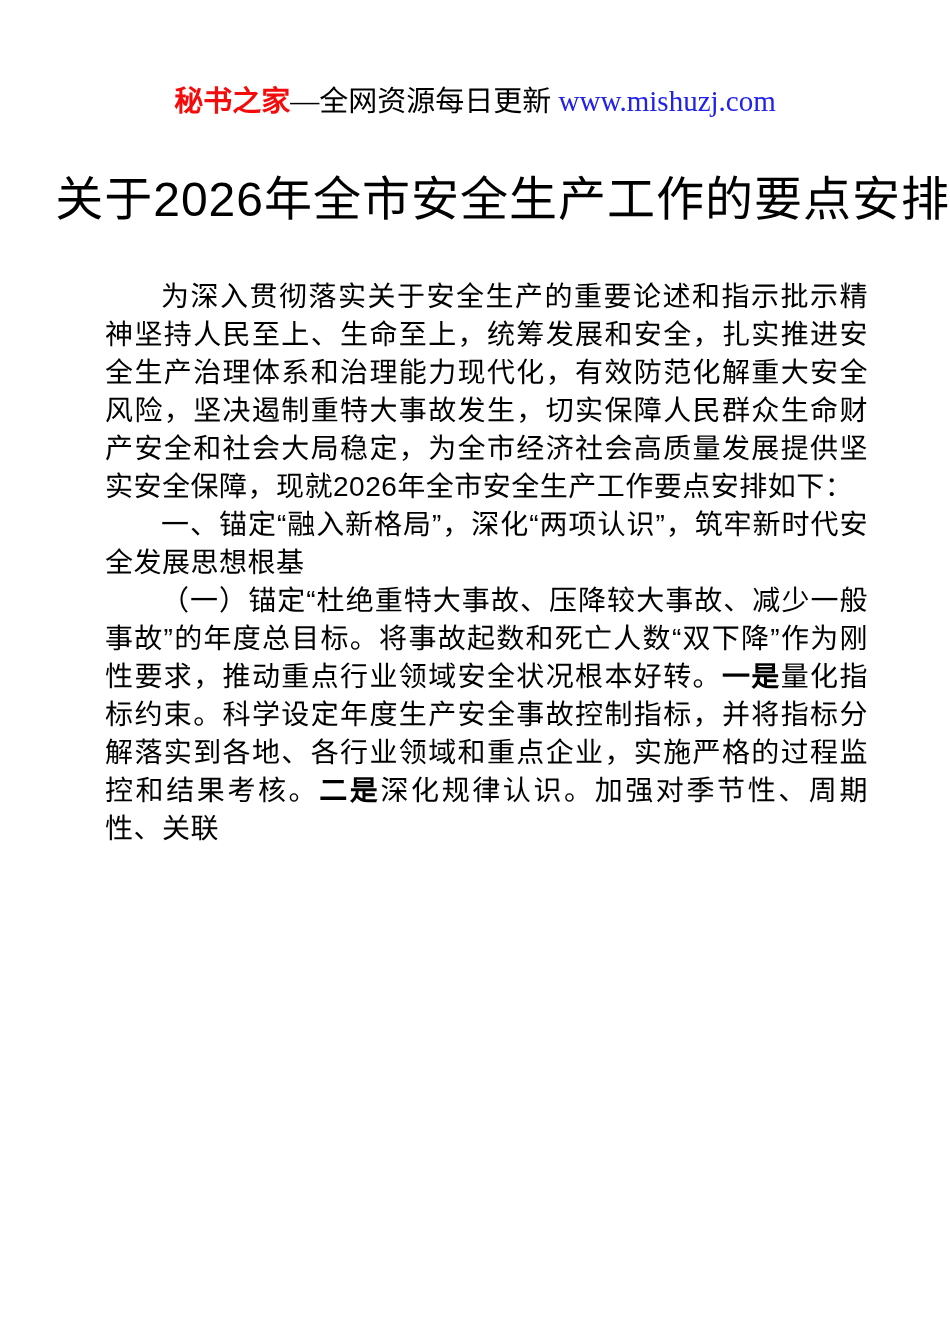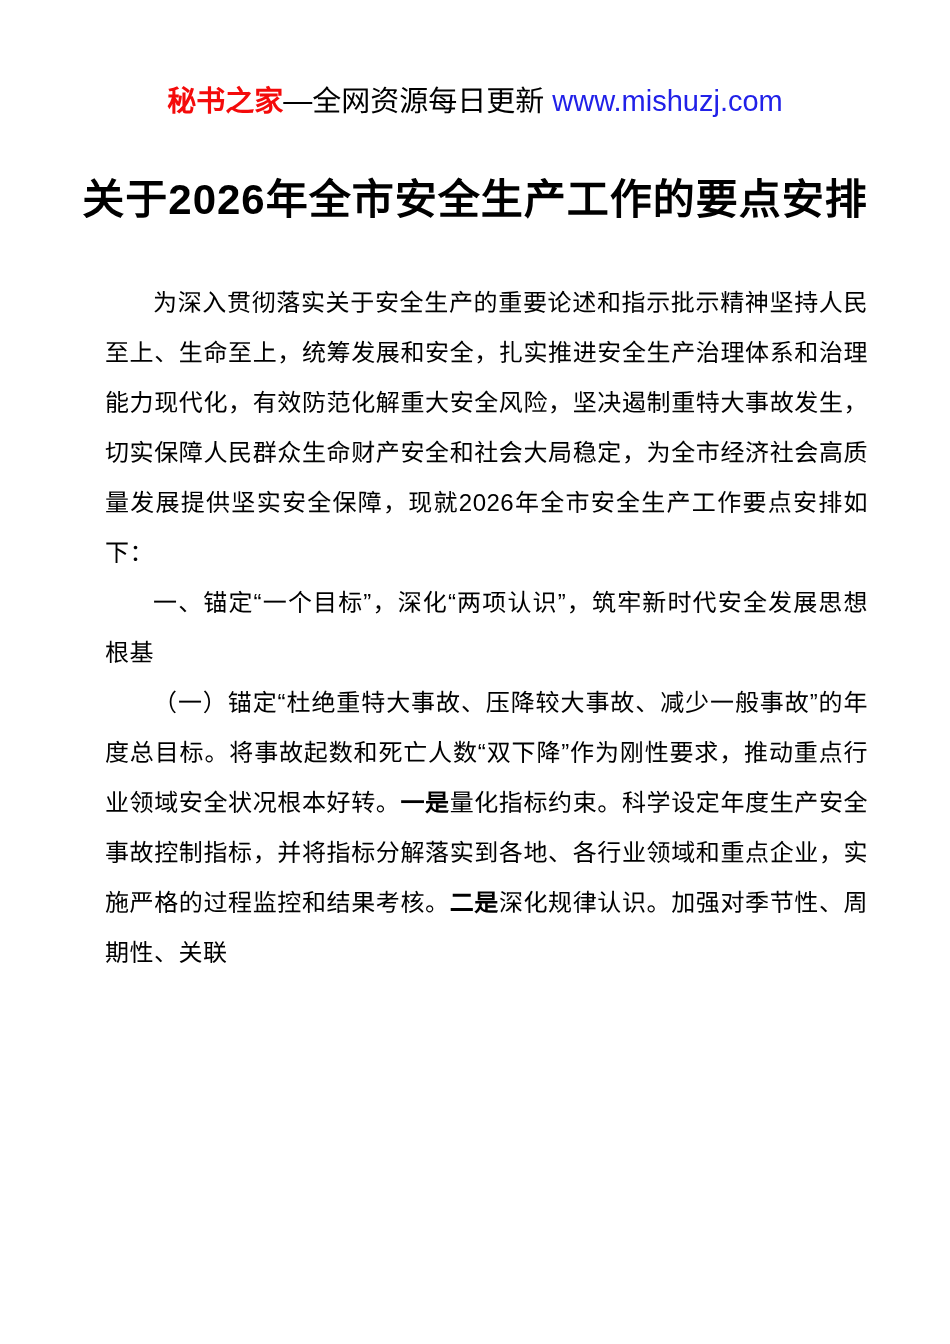--- a/index.html
+++ b/index.html
@@ -18,50 +18,51 @@
   }
   .site-header {
     position: absolute;
     top: 82px;
     left: 0;
     width: 100%;
     text-align: center;
     font-size: 29px;
     line-height: 38px;
     white-space: nowrap;
+    font-family: Liberation Serif, serif;
   }
   .site-header .brand {
     font-weight: bold;
     font-style: normal;
   }
   .site-header .tagline {
     font-weight: normal;
   }
   .site-header .url {
     text-decoration: none;
   }
   .doc-title {
     position: absolute;
     top: 168px;
     left: 0;
     width: 100%;
     margin: 0;
-    text-align: center;
-    font-size: 42px;
+    text-align: right;
+    font-size: 48px;
     line-height: 64px;
-    font-weight: bold;
+    font-weight: normal;
     letter-spacing: 1px;
   }
   .doc-body {
     position: absolute;
     top: 278px;
     left: 105px;
     width: 763px;
-    font-size: 24px;
-    line-height: 50px;
+    font-size: 28px;
+    line-height: 38px;
     text-align: justify;
     text-justify: inter-ideograph;
     letter-spacing: 0.5px;
   }
   .doc-body p {
     margin: 0;
     padding: 0;
     text-indent: 2em;
   }
   .doc-body b {
@@ -75,17 +76,17 @@
 <div class="page">
 
   <div class="site-header">
     <span class="brand" style="color: rgb(244, 11, 11);">秘书之家</span><span class="tagline">—全网资源每日更新 </span><a class="url" href="#" style="color: rgb(33, 33, 232);">www.mishuzj.com</a>
   </div>
 
   <h1 class="doc-title">关于2026年全市安全生产工作的要点安排</h1>
 
   <div class="doc-body" id="doc-body">
       <p><span>为深入贯彻落实关于安全生产的重要论述和指示批示精神坚持人民至上、生命至上，统筹发展和安全，扎实推进安全生产治理体系和治理能力现代化，有效防范化解重大安全风险，坚决遏制重特大事故发生，切实保障人民群众生命财产安全和社会大局稳定，为全市经济社会高质量发展提供坚实安全保障，现就2026年全市安全生产工作要点安排如下：</span></p>
-      <p><span>一、锚定“一个目标”，深化“两项认识”，筑牢新时代安全发展思想根基</span></p>
+      <p><span>一、锚定“融入新格局”，深化“两项认识”，筑牢新时代安全发展思想根基</span></p>
       <p><span>（一）锚定“杜绝重特大事故、压降较大事故、减少一般事故”的年度总目标。将事故起数和死亡人数“双下降”作为刚性要求，推动重点行业领域安全状况根本好转。</span><b>一是</b><span>量化指标约束。科学设定年度生产安全事故控制指标，并将指标分解落实到各地、各行业领域和重点企业，实施严格的过程监控和结果考核。</span><b>二是</b><span>深化规律认识。加强对季节性、周期性、关联</span></p>
     </div>
 
 </div>
 
 </body></html>

